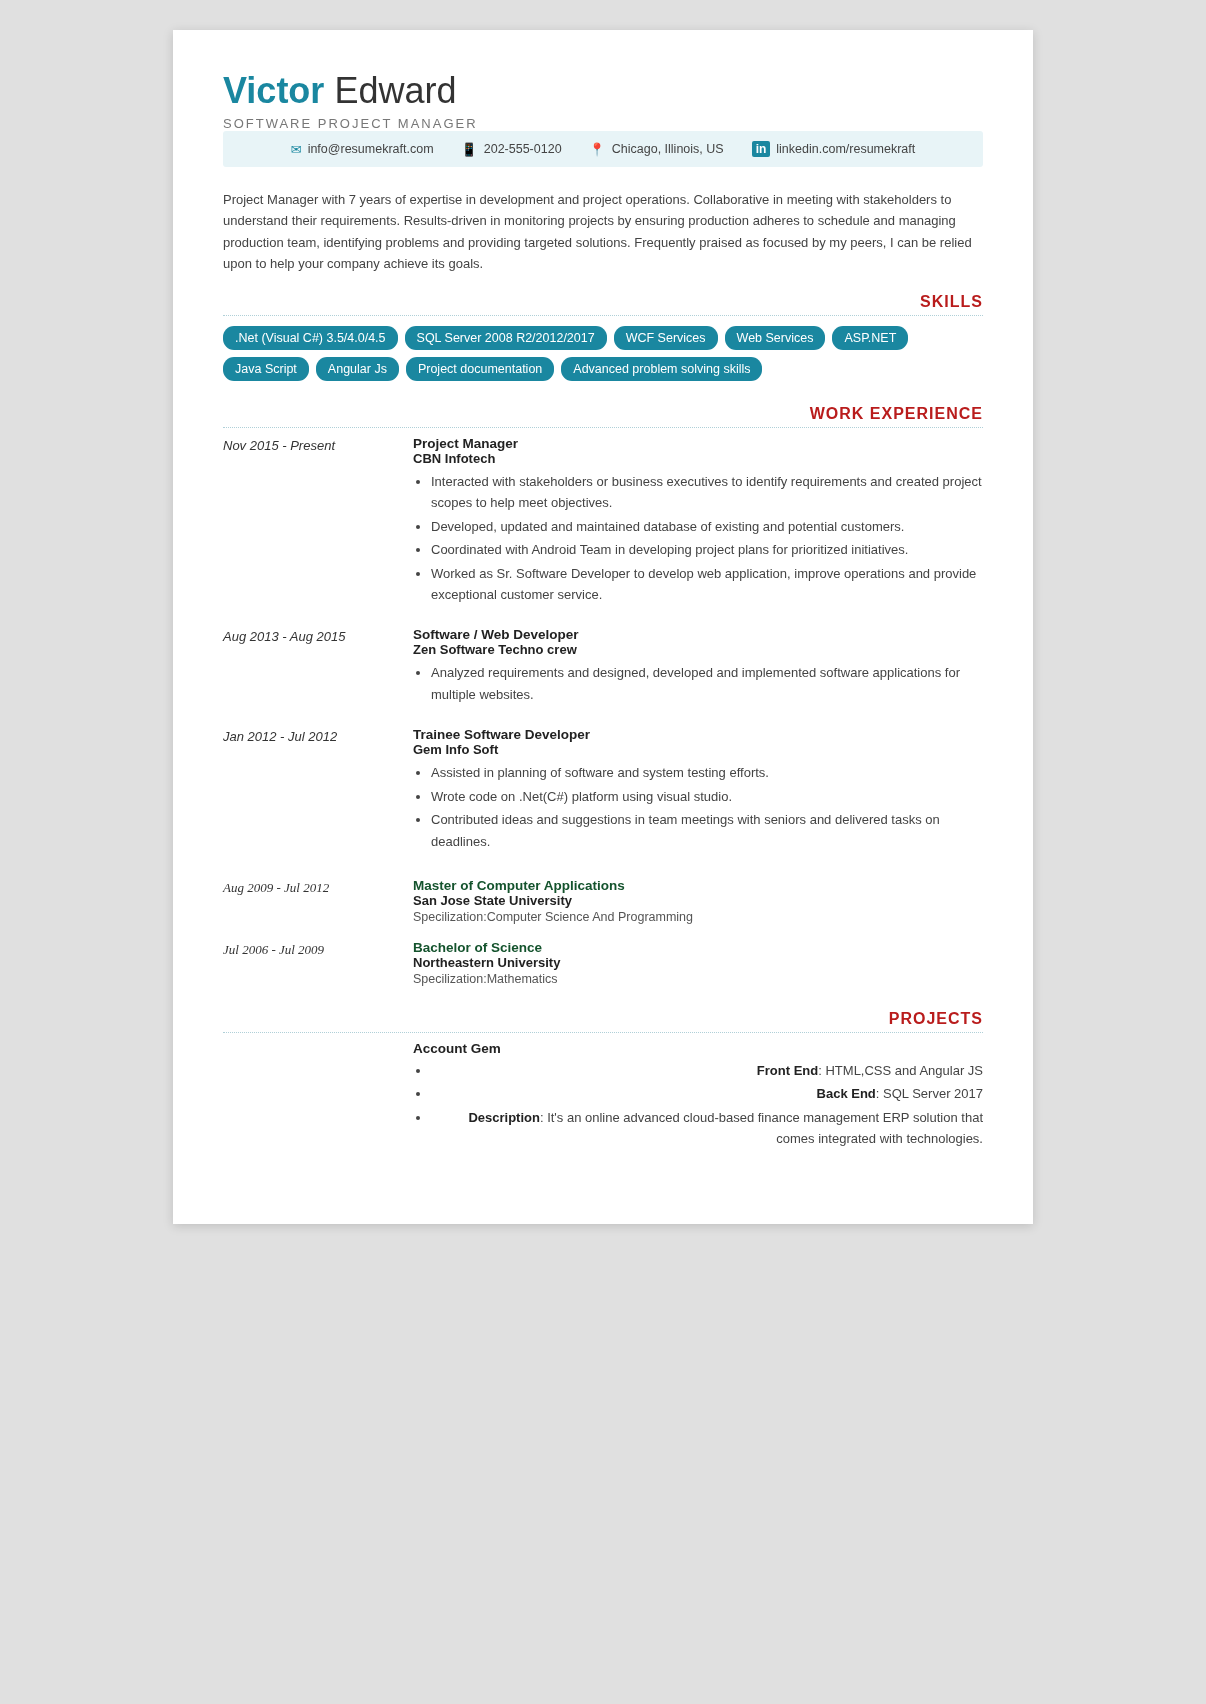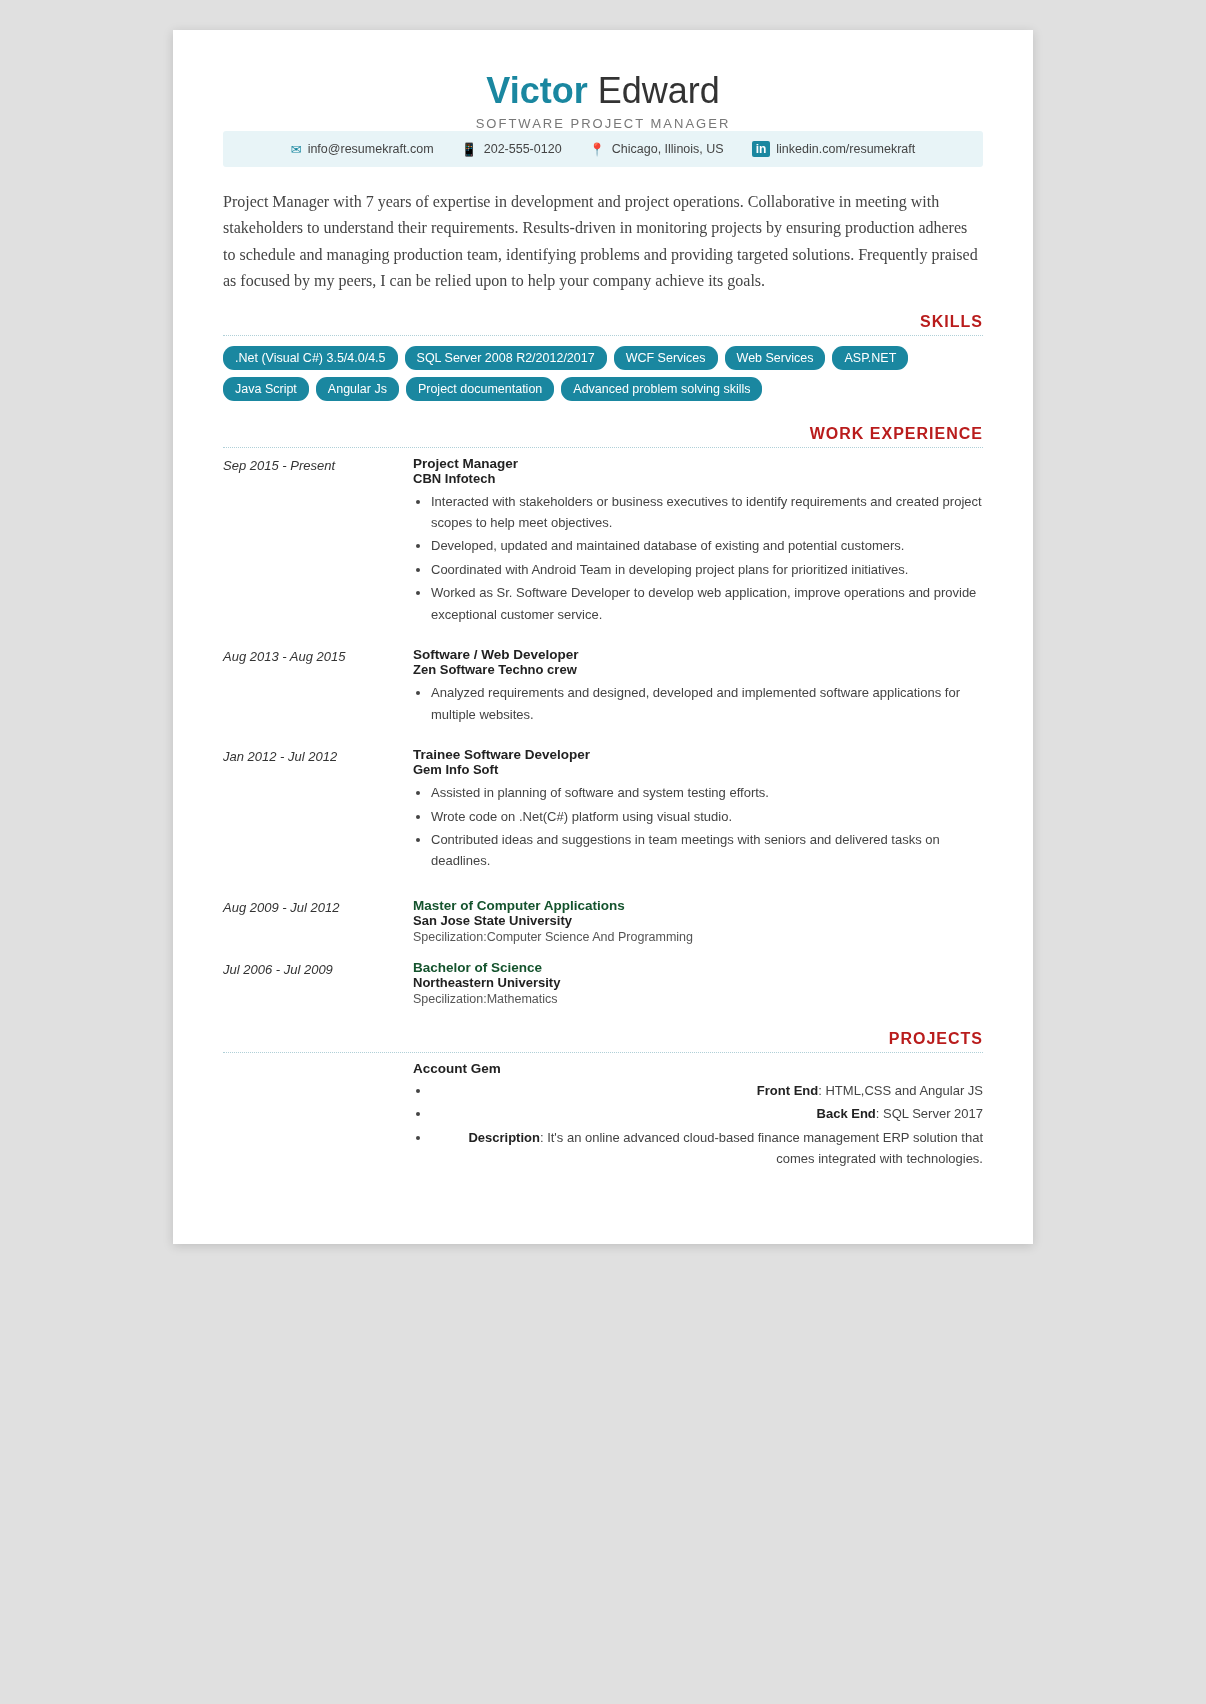--- a/index.html
+++ b/index.html
@@ -11,21 +11,21 @@
       padding: 30px 0;
     }
     .resume {
       background: #fff;
       width: 860px;
       padding: 40px 50px 50px 50px;
       box-shadow: 0 2px 10px rgba(0,0,0,0.15);
     }
     
     .header {
-      text-align: center;
+      text-align: left;
       margin-bottom: 18px;
     }
     .header-name {
       font-size: 36px;
       color: #333;
       font-weight: normal;
       margin-bottom: 4px;
     }
     .header-name .first {
       color: #1a87a0;
@@ -53,24 +53,23 @@
       align-items: center;
       gap: 6px;
     }
     .contact-icon {
       color: #1a87a0;
       font-size: 13px;
     }
     
     .summary {
       margin: 22px 0 18px 0;
-      font-size: 16px;
+      font-size: 13px;
       color: #444;
       line-height: 1.65;
-      font-family: Liberation Serif, serif;
     }
     
     .section {
       margin-bottom: 24px;
     }
     .section-title {
       font-size: 16px;
       font-weight: bold;
       color: #b91c1c;
       text-transform: uppercase;
@@ -138,20 +137,21 @@
       gap: 0;
       margin-bottom: 16px;
     }
     .edu-date {
       width: 190px;
       min-width: 190px;
       font-size: 13px;
       font-style: italic;
       color: #333;
       padding-top: 2px;
+      font-family: Liberation Serif, serif;
     }
     .edu-content {
       flex: 1;
       font-size: 13px;
       color: #444;
     }
     .edu-degree {
       font-weight: bold;
       color: #14532d;
       font-size: 13.5px;
@@ -235,21 +235,21 @@
         <span class="skill-tag">Angular Js</span>
         <span class="skill-tag">Project documentation</span>
         <span class="skill-tag">Advanced problem solving skills</span>
       </div>
   </div>
 
   <div class="section">
     <div class="section-title">WORK EXPERIENCE</div>
     <div id="work-entries">
         <div class="exp-entry">
-    <div class="exp-date">Sep 2015 - Present</div>
+    <div class="exp-date">Nov 2015 - Present</div>
     <div class="exp-content">
       <div class="exp-title">Project Manager</div>
       <div class="exp-company">CBN Infotech</div>
       <ul class="exp-bullets">
               <li>Interacted with stakeholders or business executives to identify requirements and created project scopes to help meet objectives.</li>
               <li>Developed, updated and maintained database of existing and potential customers.</li>
               <li>Coordinated with Android Team in developing project plans for prioritized initiatives.</li>
               <li>Worked as Sr. Software Developer to develop web application, improve operations and provide exceptional customer service.</li>
             </ul>
     </div>

